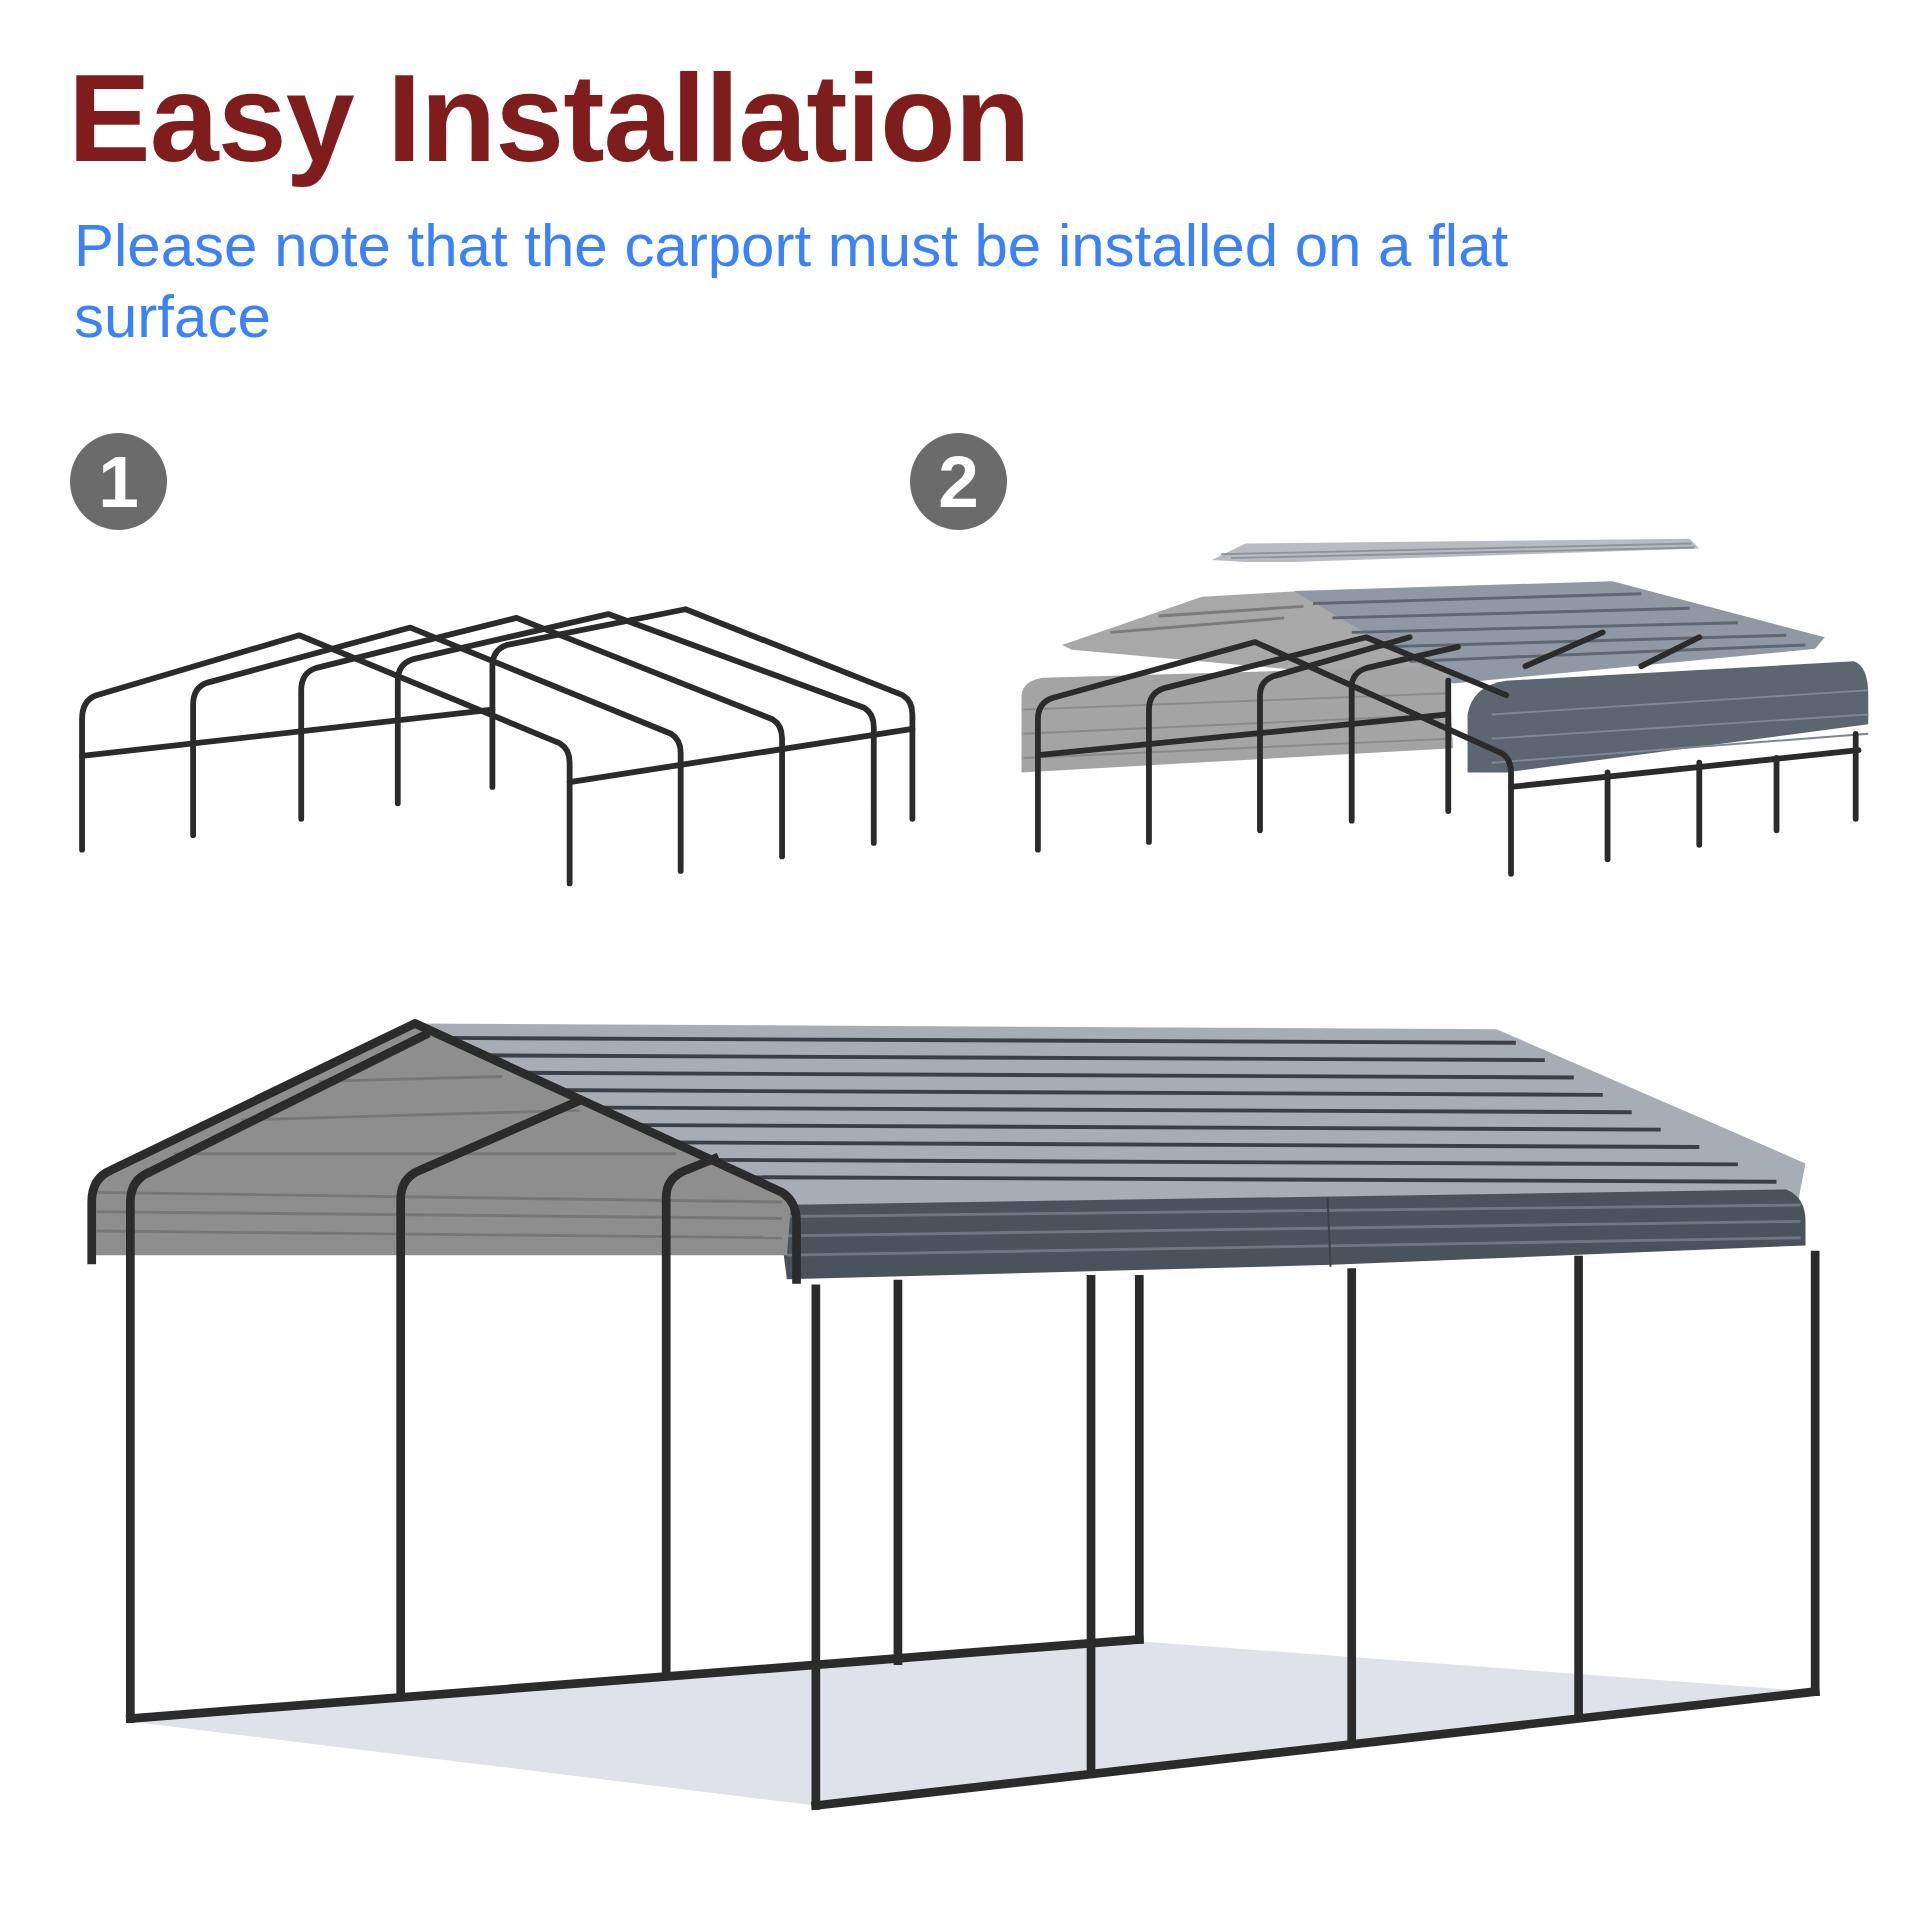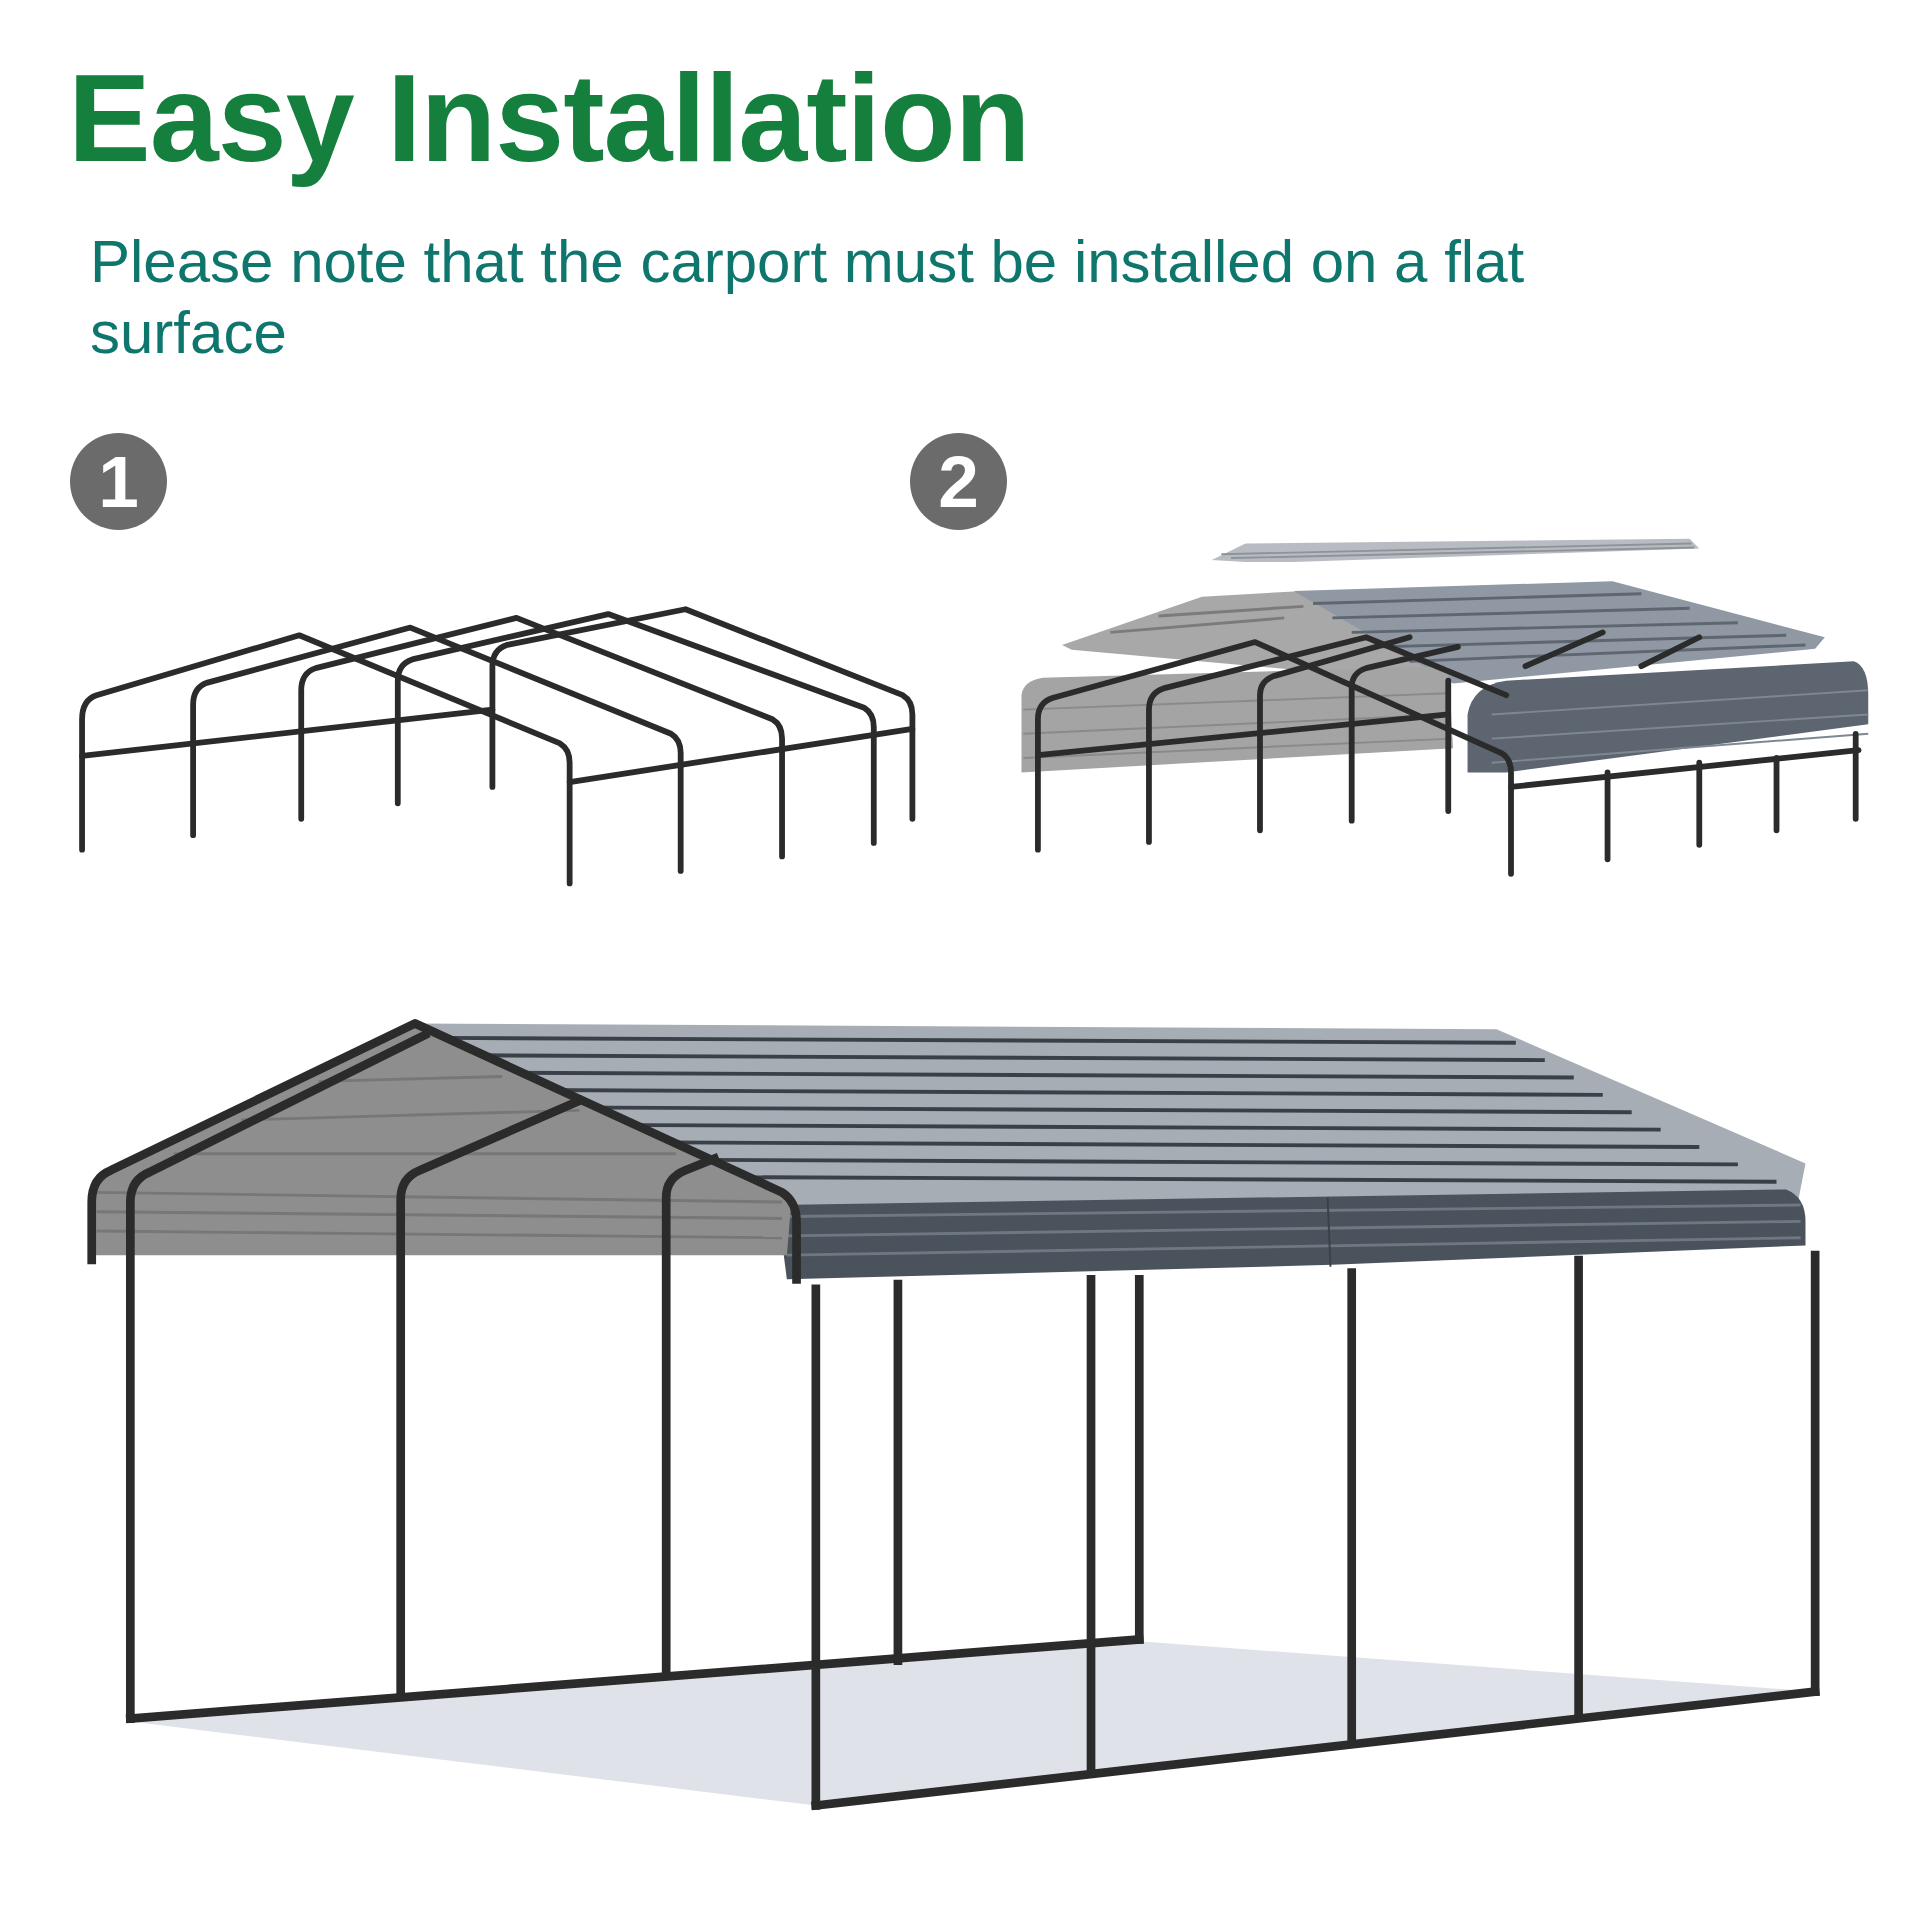--- a/index.html
+++ b/index.html
@@ -1,18 +1,18 @@
 <!DOCTYPE html>
 <html><head>
 <meta charset="utf-8">
 <style>
   html, body { margin: 0; padding: 0; background: #ffffff; }
   body { width: 1931px; height: 1931px; position: relative; overflow: hidden; font-family: "Liberation Sans", "DejaVu Sans", sans-serif; }
-  .title { position: absolute; left: 68px; top: 56px; font-size: 124px; font-weight: 700; color: #15803d; letter-spacing: -1px; line-height: 1; margin: 0; }
-  .subtitle { position: absolute; left: 74px; top: 210px; width: 1545px; font-size: 60px; color: #0f766e; line-height: 71px; margin: 16px; }
+  .title { position: absolute; left: 68px; top: 56px; font-size: 124px; font-weight: 700; color: #7f1d1d; letter-spacing: -1px; line-height: 1; margin: 0; }
+  .subtitle { position: absolute; left: 74px; top: 210px; width: 1545px; font-size: 60px; color: #3b82f6; line-height: 71px; margin: 0; }
   .badge { position: absolute; width: 97px; height: 97px; border-radius: 50%; background: #6b6b6b; color: #fff; font-weight: 700; font-size: 73px; display: flex; align-items: center; justify-content: center; line-height: 1; }
   .badge.b1 { left: 70px; top: 433px; }
   .badge.b2 { left: 910px; top: 433px; }
   svg.art { position: absolute; overflow: visible; }
 </style>
 </head>
 <body>
 
 <h1 class="title">Easy Installation</h1>
 <p class="subtitle">Please note that the carport must be installed on a flat surface</p>

